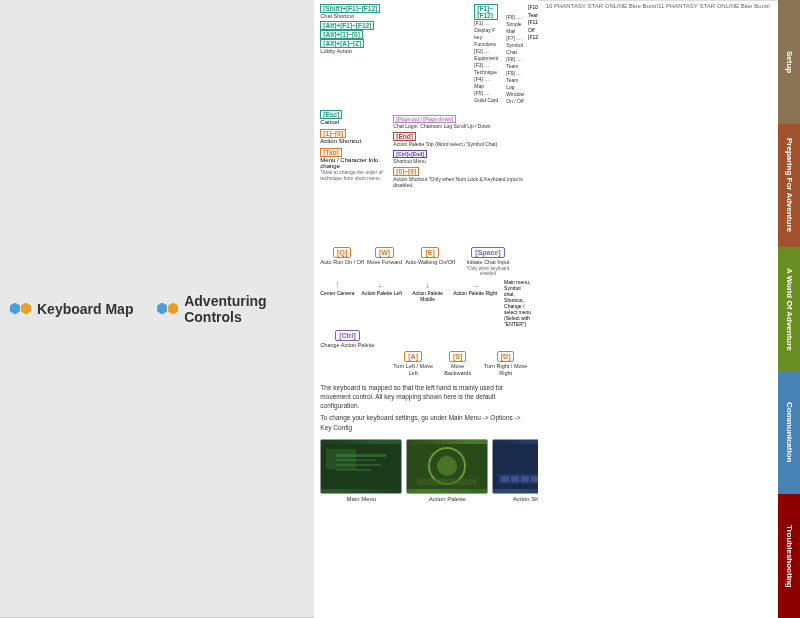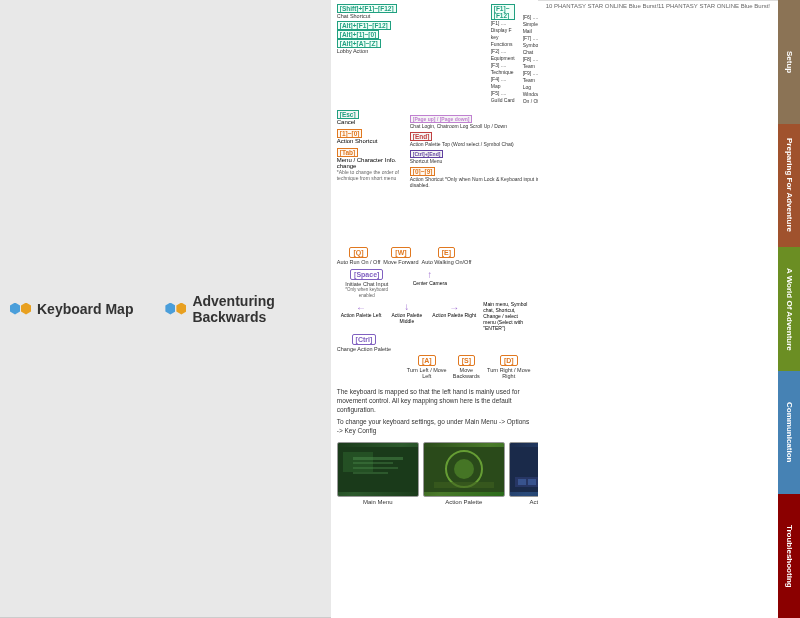--- a/index.html
+++ b/index.html
@@ -165,21 +165,21 @@
           <span style="width:10px;height:12px;background:#4a9eda;clip-path:polygon(50% 0%,100% 25%,100% 75%,50% 100%,0% 75%,0% 25%);display:inline-block;"></span>
           <span style="width:10px;height:12px;background:#e8a020;clip-path:polygon(50% 0%,100% 25%,100% 75%,50% 100%,0% 75%,0% 25%);display:inline-block;"></span>
         </span>
         <span style="font-size:14px;font-weight:bold;color:#333;">Keyboard Map</span>
       </div>
       <div class="page-title-right">
         <span style="display:flex; gap:1px;">
           <span style="width:10px;height:12px;background:#4a9eda;clip-path:polygon(50% 0%,100% 25%,100% 75%,50% 100%,0% 75%,0% 25%);display:inline-block;"></span>
           <span style="width:10px;height:12px;background:#e8a020;clip-path:polygon(50% 0%,100% 25%,100% 75%,50% 100%,0% 75%,0% 25%);display:inline-block;"></span>
         </span>
-        <span style="font-size:14px;font-weight:bold;color:#333;">Adventuring Backwards</span>
+        <span style="font-size:14px;font-weight:bold;color:#333;">Adventuring Controls</span>
       </div>
     </div>
 
     <div style="flex:1; overflow:hidden; padding:4px 6px; display:flex; flex-direction:column;">
 
       <div style="display:flex; gap:4px; margin-bottom:3px; font-size:6px;">
 
         <div style="flex:0 0 150px;">
           <div style="margin-bottom:2px;">
             <span class="bracket-key bracket-teal">[Shift]+[F1]~[F12]</span>

